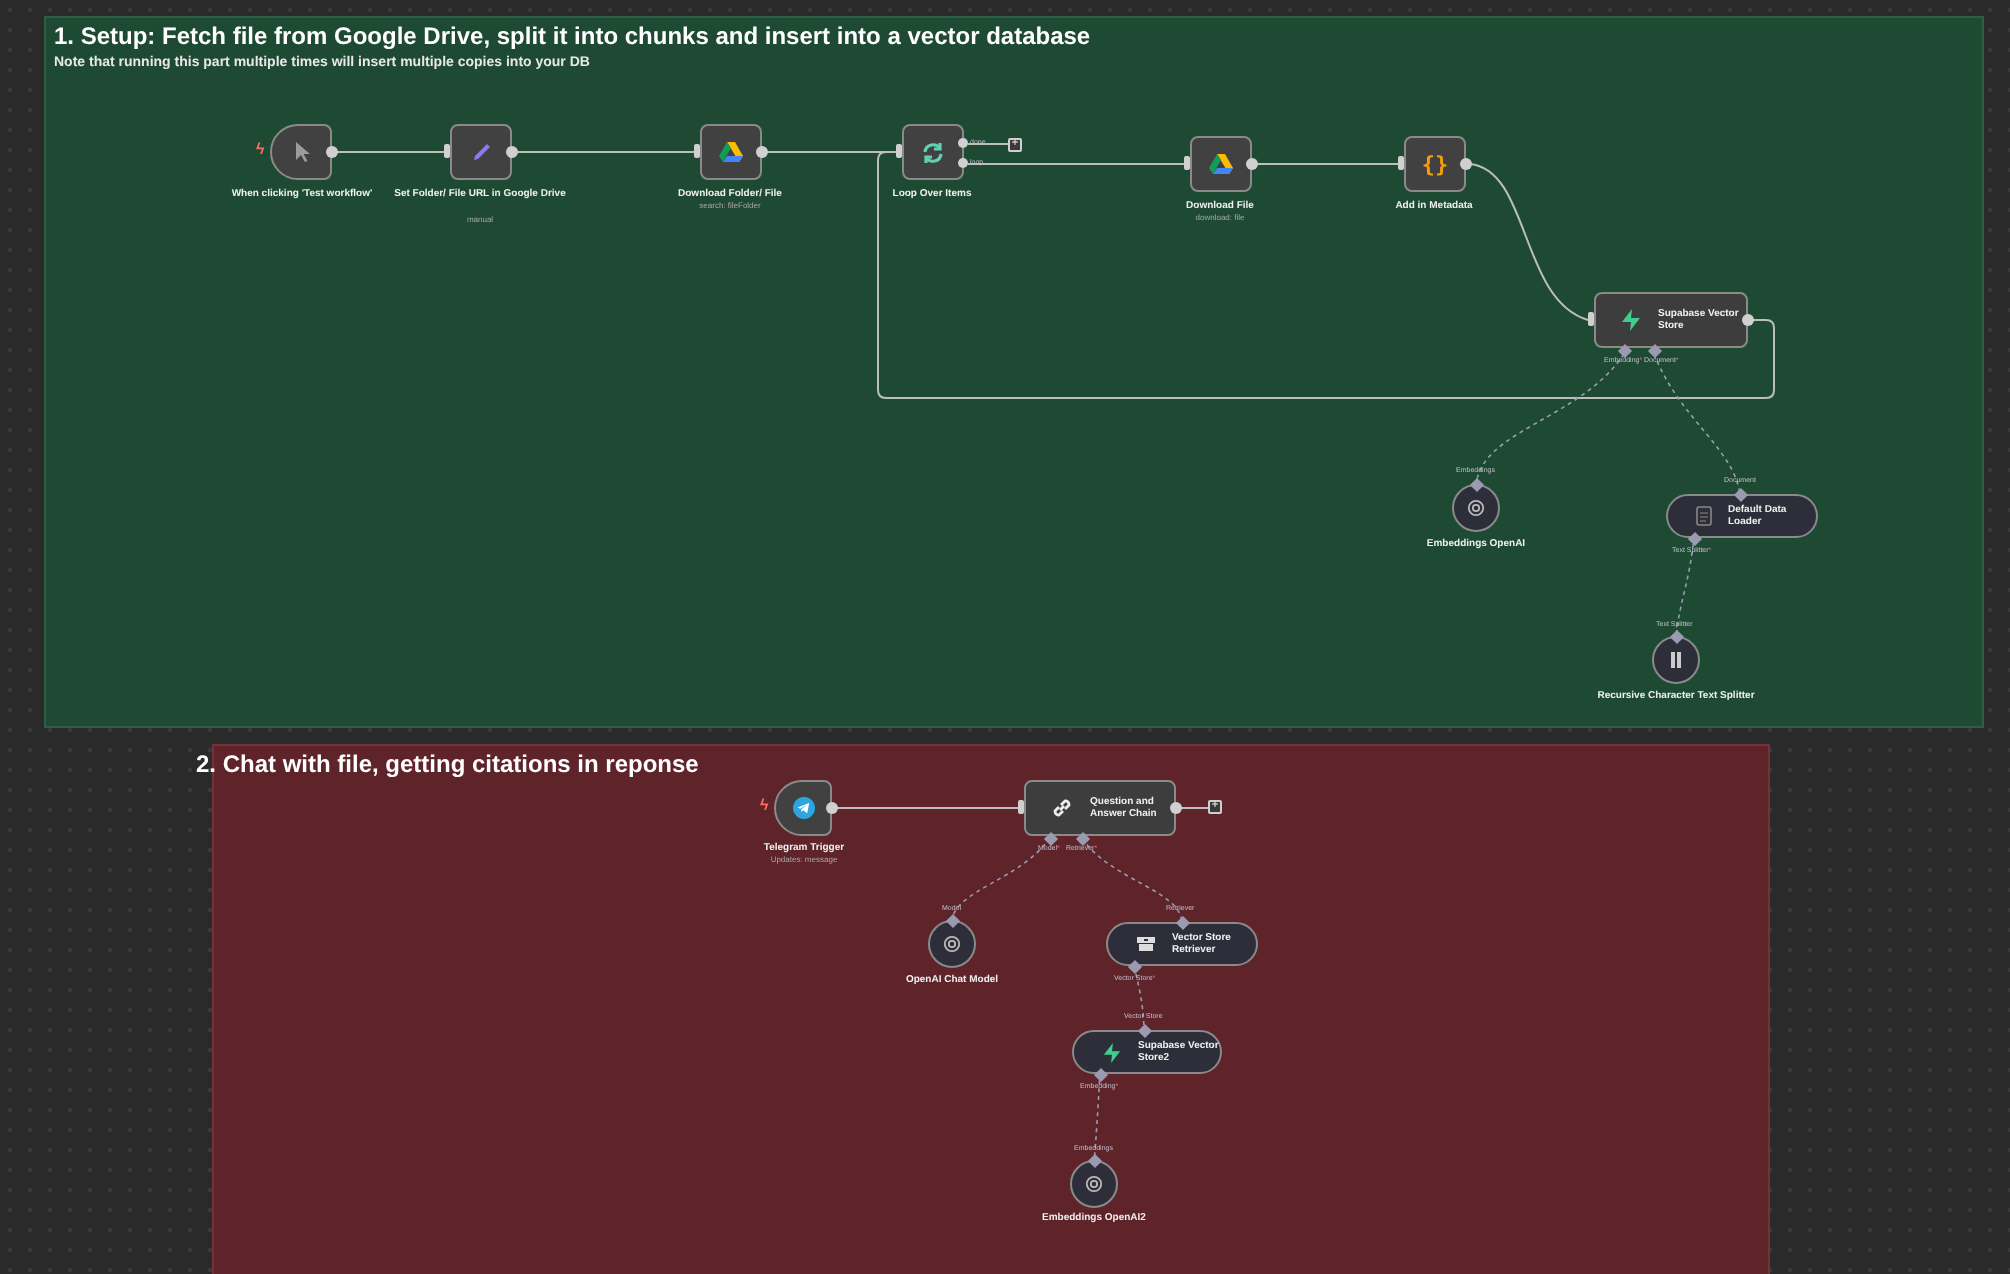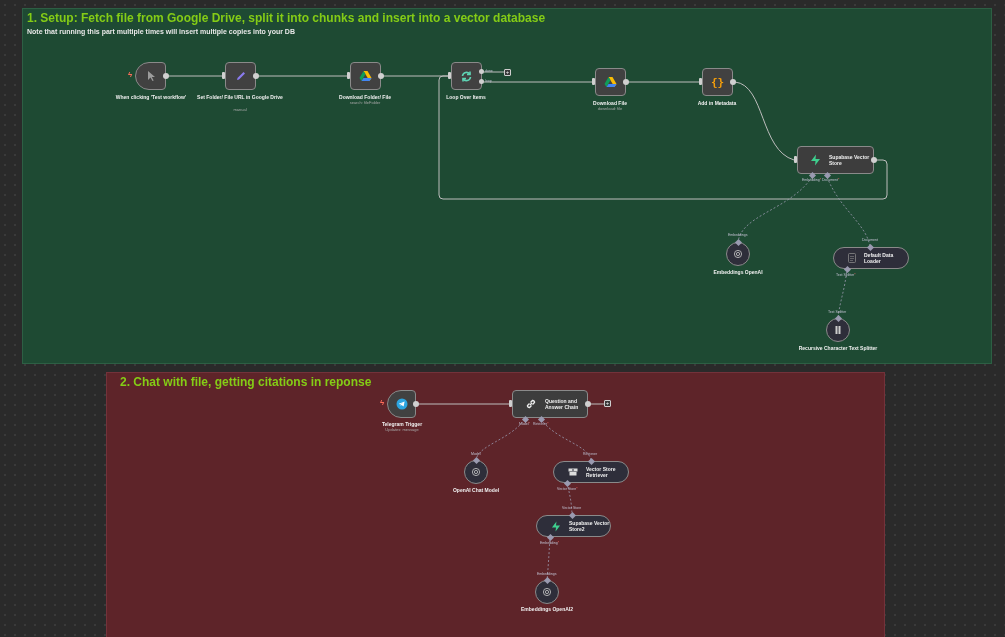--- a/index.html
+++ b/index.html
@@ -7,21 +7,21 @@
     width:1005px; height:637px; overflow:hidden; position:relative;
     background-color:#2a2a2a;
     background-image: radial-gradient(circle, #3a3a3a 1px, transparent 1.2px);
     background-size: 10px 10px;
     font-family: "Liberation Sans", sans-serif;
     color:#fff;
   }
   .sticky { position:absolute; box-sizing:border-box; }
   .sticky-green { left:22px; top:8px; width:970px; height:356px; background:#1e4a33; border:1px solid #2d5f44; }
   .sticky-red { left:106px; top:372px; width:779px; height:270px; background:#5e2429; border:1px solid #73323a; }
-  .sticky-title { position:absolute; font-weight:bold; font-size:12px; color:#84cc16; white-space:nowrap; }
+  .sticky-title { position:absolute; font-weight:bold; font-size:12px; color:#ffffff; white-space:nowrap; }
   .sticky-note { position:absolute; font-weight:bold; font-size:7px; color:#e8e8e8; white-space:nowrap; }
 
   svg.edges { position:absolute; left:0; top:0; width:1005px; height:637px; pointer-events:none; }
 
   .node { position:absolute; box-sizing:border-box; background:#414141; border:1.5px solid #8a8a8a; border-radius:4px;
           display:flex; align-items:center; justify-content:center; }
   .node.trigger { border-radius:14px 4px 4px 14px; }
   .node.pill { border-radius:20px; background:#2e2e3a; justify-content:flex-start; padding-left:14px; }
   .node.wide { justify-content:flex-start; padding-left:12px; background:#3d3d3d; }
   .node.circle { border-radius:50%; background:#2e2e3a; }
@@ -39,21 +39,21 @@
   .icon { display:flex; align-items:center; justify-content:center; }
 </style>
 </head>
 <body>
 
 <div class="sticky sticky-green"></div>
 <div class="sticky-title" style="left:27px;top:11px;">1. Setup: Fetch file from Google Drive, split it into chunks and insert into a vector database</div>
 <div class="sticky-note" style="left:27px;top:28px;">Note that running this part multiple times will insert multiple copies into your DB</div>
 
 <div class="sticky sticky-red"></div>
-<div class="sticky-title" style="left:120px;top:375px;">2. Chat with file, getting citations in reponse</div>
+<div class="sticky-title" style="left:98px;top:375px;">2. Chat with file, getting citations in reponse</div>
 
 <svg class="edges">
   <g stroke="#bdbdbd" stroke-width="1" fill="none">
     <path d="M167 76 L223 76"></path>
     <path d="M258 76 L348 76"></path>
     <path d="M383 76 L449 76"></path>
     <path d="M484 82 L593 82"></path>
     <path d="M627 82 L700 82"></path>
     <path d="M484 72 L504 72"></path>
     <path d="M735 82 C765 85, 760 150, 794 160"></path>

